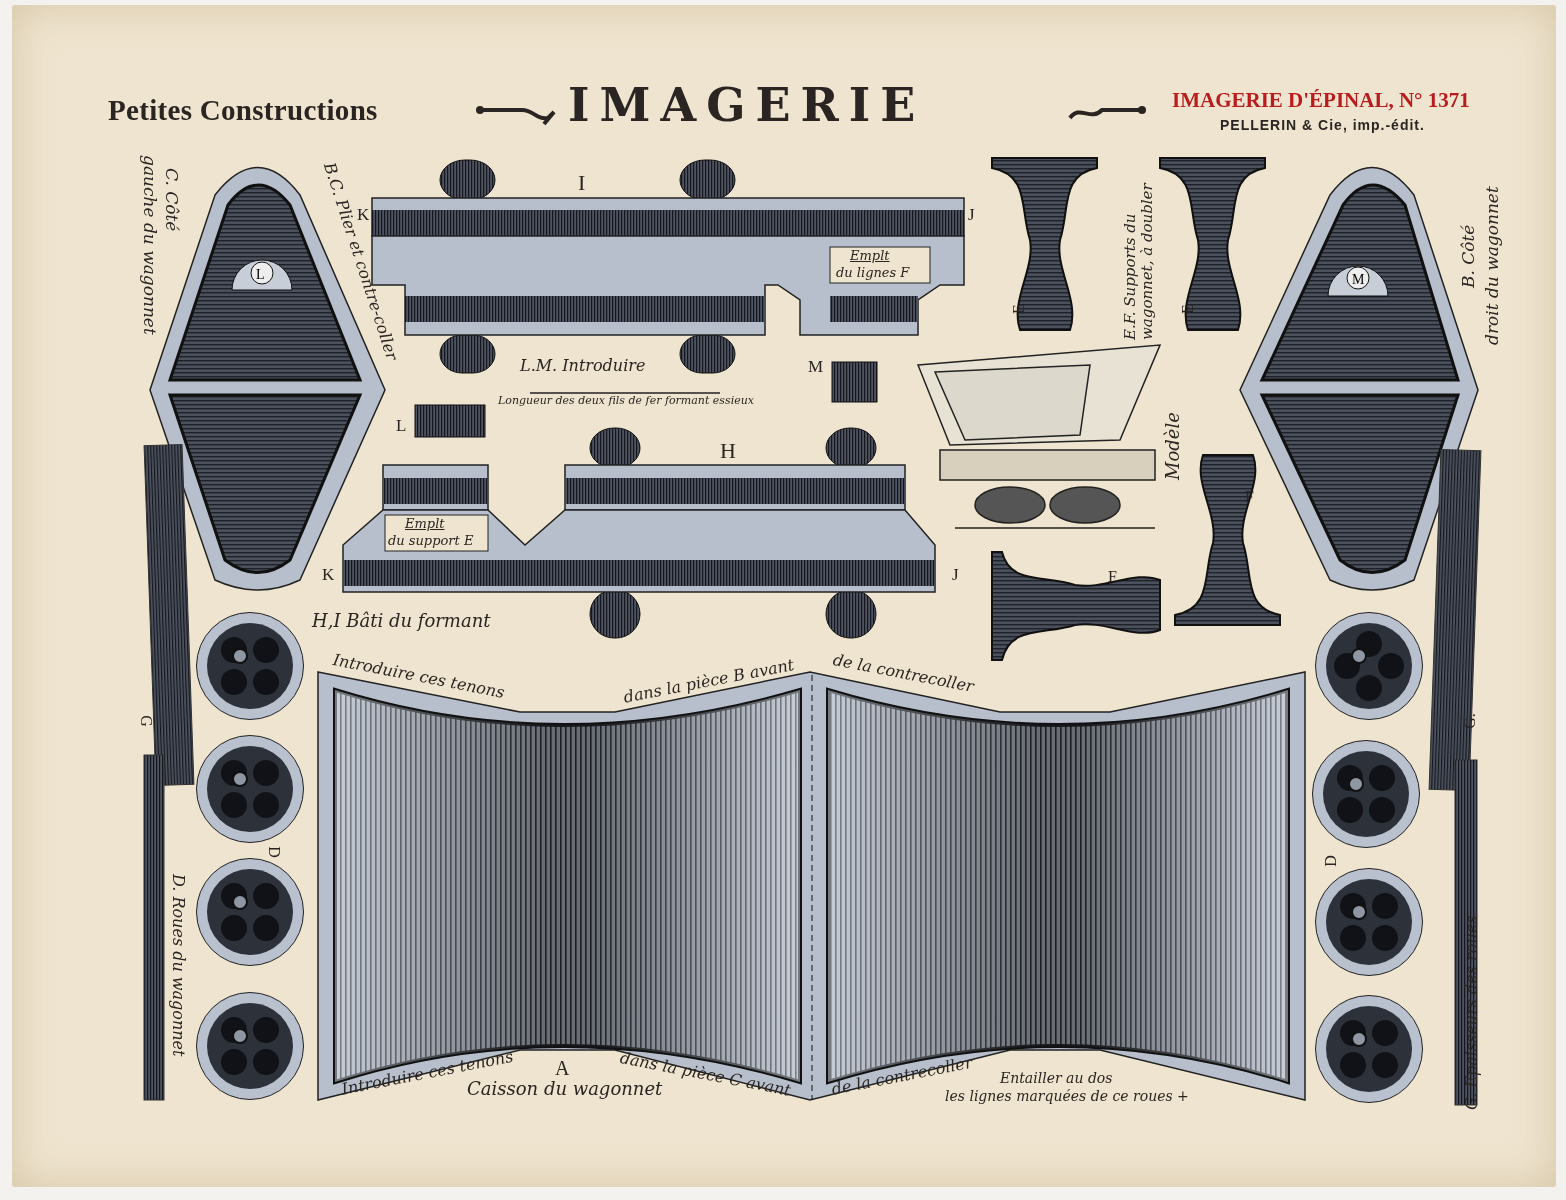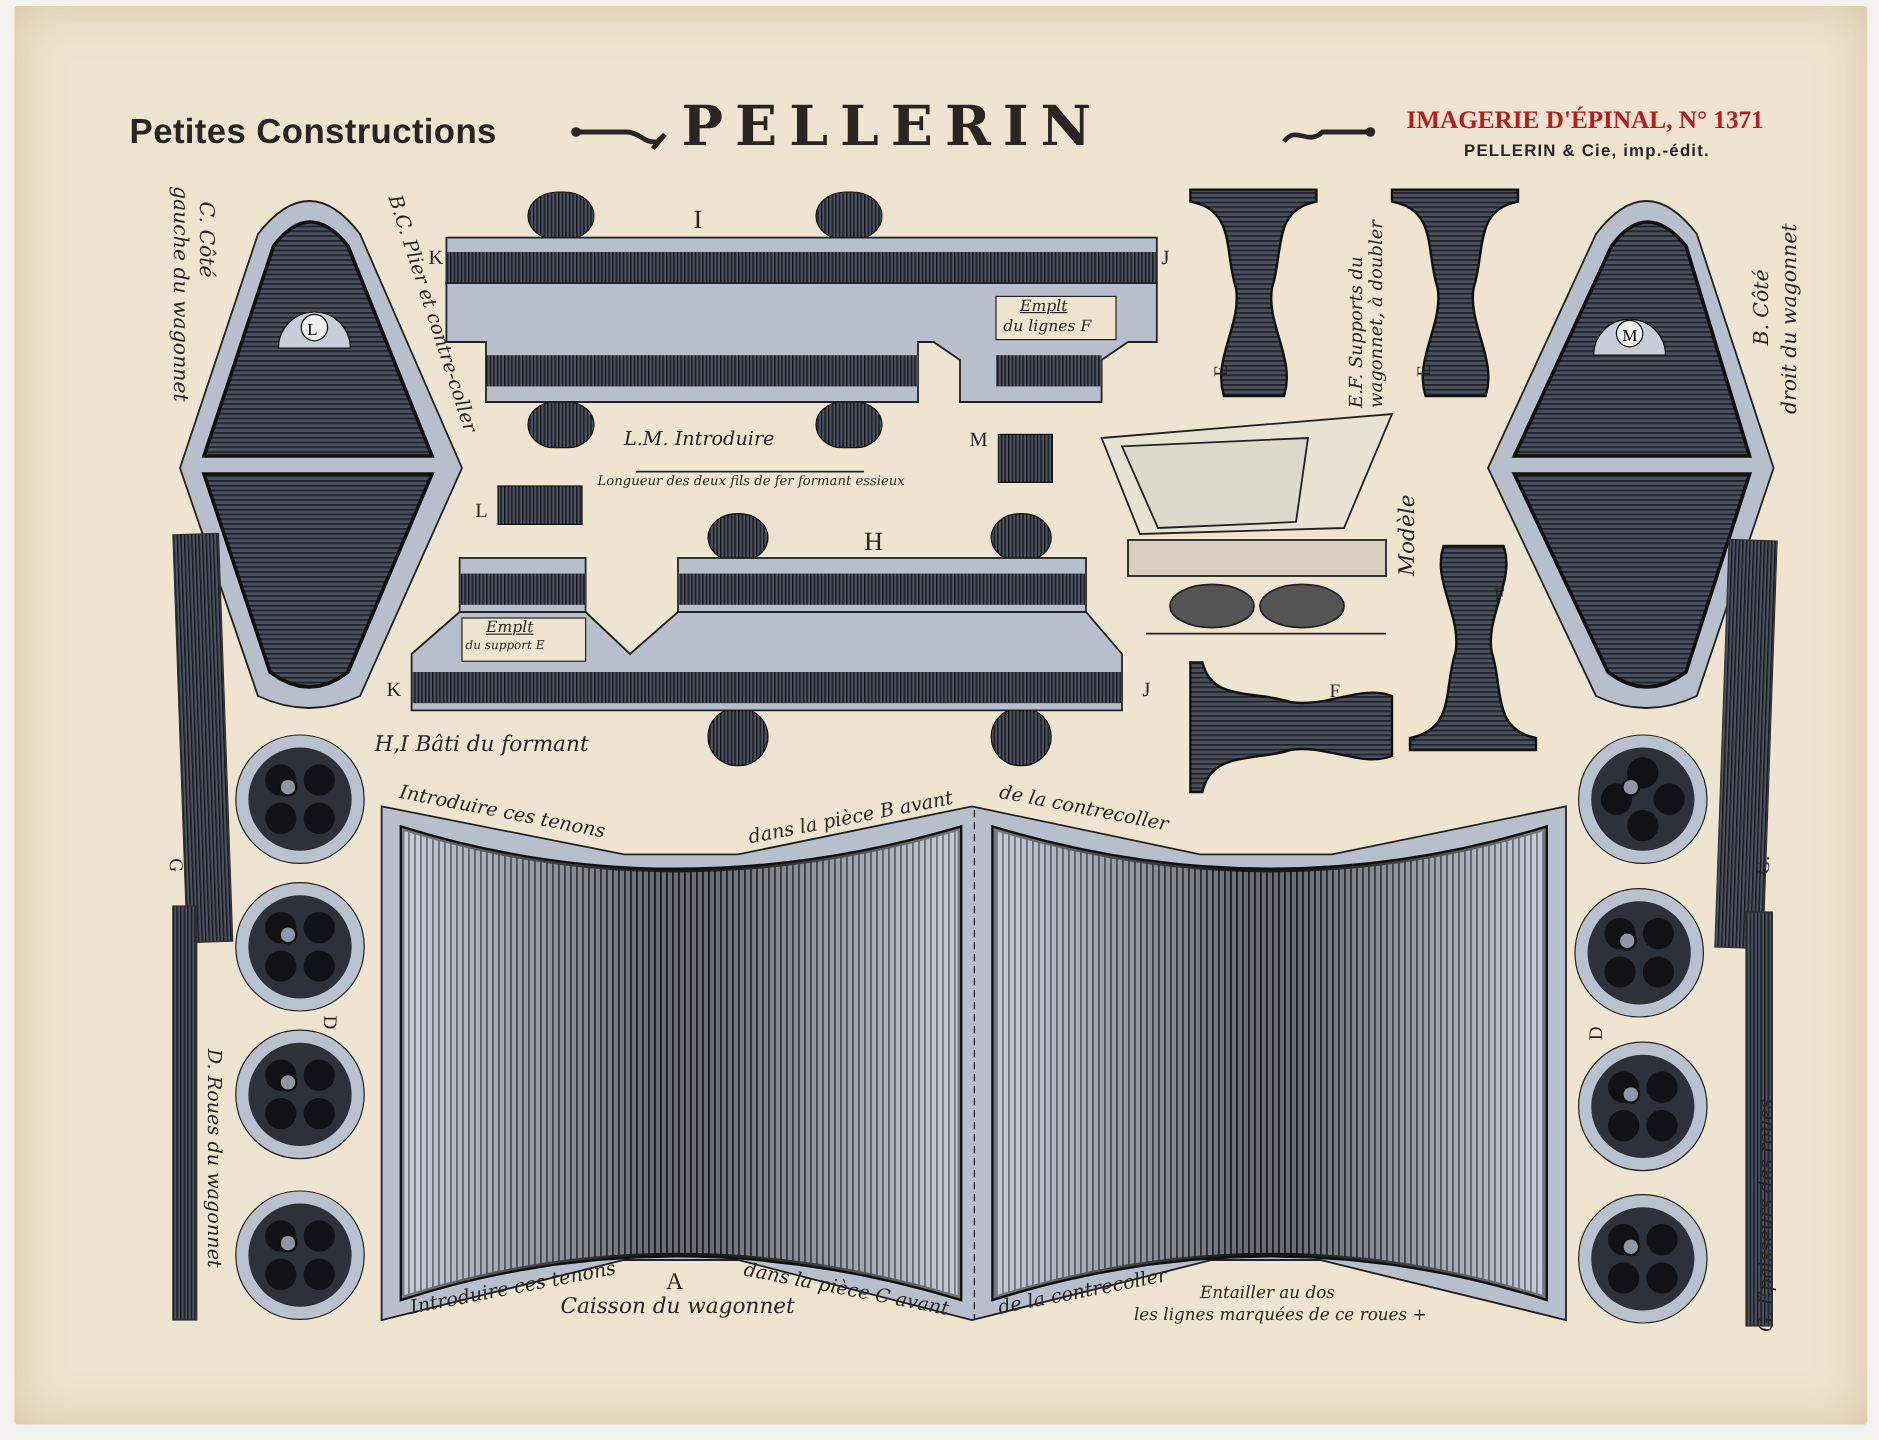--- a/index.html
+++ b/index.html
@@ -1,20 +1,20 @@
 <!DOCTYPE html>
 <html><head>
 <meta charset="utf-8">
 <style>
   html,body{margin:0;padding:0;background:#f4f2ee;}
   body{width:1566px;height:1200px;position:relative;overflow:hidden;font-family:"Liberation Serif",serif;}
   .sheet{position:absolute;left:12px;top:5px;width:1544px;height:1182px;background:#efe4cf;
     box-shadow:inset 0 0 40px rgba(170,140,90,.35);border-radius:3px;}
   .abs{position:absolute;}
-  .hdr-left{left:108px;top:94px;font-size:29px;font-weight:bold;color:#2a2522;font-family:Liberation Sans, sans-serif;letter-spacing:.3px;}
+  .hdr-left{left:108px;top:94px;font-size:29px;font-weight:bold;color:#2a2522;font-family:Liberation Serif, serif;letter-spacing:.3px;}
   .hdr-title{left:568px;top:78px;font-size:46px;font-weight:bold;color:#2a2522;letter-spacing:10px;font-family:"DejaVu Serif",serif;}
   .hdr-right{left:1172px;top:88px;font-size:21px;font-weight:bold;color:#b91c1c;font-family:Liberation Serif, serif;}
   .hdr-sub{left:1220px;top:117px;font-size:14px;font-weight:bold;color:#2a2522;font-family:"Liberation Sans",sans-serif;letter-spacing:1px;}
   .orn{position:absolute;}
   .lbl{position:absolute;font-style:italic;color:#2a2522;font-size:16px;font-family:"DejaVu Serif",serif;white-space:nowrap;}
   .cap{position:absolute;color:#2a2522;font-size:18px;font-family:"Liberation Serif",serif;}
   .panel{fill:#b7bfcc;stroke:#222;stroke-width:1.5;}
   .wheel{position:absolute;width:108px;height:108px;border-radius:50%;background:#b9c1cf;border:1.5px solid #222;box-sizing:border-box;}
   .wheel .inner{position:absolute;left:10px;top:10px;width:86px;height:86px;border-radius:50%;background:#2d313a;}
   .wheel .hole{position:absolute;width:26px;height:26px;border-radius:50%;background:#101217;}
@@ -23,21 +23,21 @@
 </head>
 <body>
 
 <div class="sheet"></div>
 
 <div class="abs hdr-left">Petites Constructions</div>
 <svg class="orn" style="left:474px;top:98px" width="90" height="30">
   <circle cx="6" cy="12" r="4" fill="#2a2522"></circle>
     <path d="M6 12 H48 C60 12 62 22 74 20 L80 14 L70 26" stroke="#2a2522" stroke-width="4" fill="none"></path>
 </svg>
-<div class="abs hdr-title">PELLERIN</div>
+<div class="abs hdr-title">IMAGERIE</div>
 <svg class="orn" style="left:1060px;top:98px" width="90" height="30">
   <path d="M10 20 C20 6 30 24 42 12 H80" stroke="#2a2522" stroke-width="4" fill="none"></path>
     <circle cx="82" cy="12" r="4" fill="#2a2522"></circle>
 </svg>
 <div class="abs hdr-right">IMAGERIE D'ÉPINAL, N° 1371</div>
 <div class="abs hdr-sub">PELLERIN &amp; Cie, imp.-édit.</div>
 
 <svg class="abs" style="left:0;top:0" width="1566" height="1200">
   <defs>
     <pattern id="hatch" width="4" height="4" patternUnits="userSpaceOnUse">
@@ -227,21 +227,21 @@
 <div class="cap" style="left:578px;top:170px;font-size:22px">I</div>
 <div class="cap" style="left:357px;top:205px;font-size:17px">K</div>
 <div class="cap" style="left:968px;top:205px;font-size:17px">J</div>
 <div class="lbl" style="left:850px;top:248px;font-size:13px;text-decoration:underline">Emplt</div>
 <div class="lbl" style="left:836px;top:265px;font-size:13px">du lignes F</div>
 
 <div class="cap" style="left:720px;top:438px;font-size:22px">H</div>
 <div class="cap" style="left:322px;top:565px;font-size:17px">K</div>
 <div class="cap" style="left:952px;top:565px;font-size:17px">J</div>
 <div class="lbl" style="left:405px;top:516px;font-size:13px;text-decoration:underline">Emplt</div>
-<div class="lbl" style="left:388px;top:533px;font-size:10px">du support E</div>
+<div class="lbl" style="left:388px;top:533px;font-size:13px">du support E</div>
 <div class="lbl" style="left:312px;top:610px;font-size:18px">H,I Bâti du formant</div>
 
 <div class="lbl" style="left:520px;top:356px;font-size:16px">L.M. Introduire</div>
 <div class="lbl" style="left:498px;top:394px;font-size:11px">Longueur des deux fils de fer formant essieux</div>
 <div class="cap" style="left:396px;top:416px;font-size:17px">L</div>
 <div class="cap" style="left:808px;top:357px;font-size:17px">M</div>
 
 <div class="cap" style="left:1014px;top:300px;font-size:16px;transform:rotate(-90deg)">E</div>
 <div class="cap" style="left:1183px;top:300px;font-size:16px;transform:rotate(-90deg)">E</div>
 <div class="cap" style="left:1245px;top:488px;font-size:16px">F</div>

